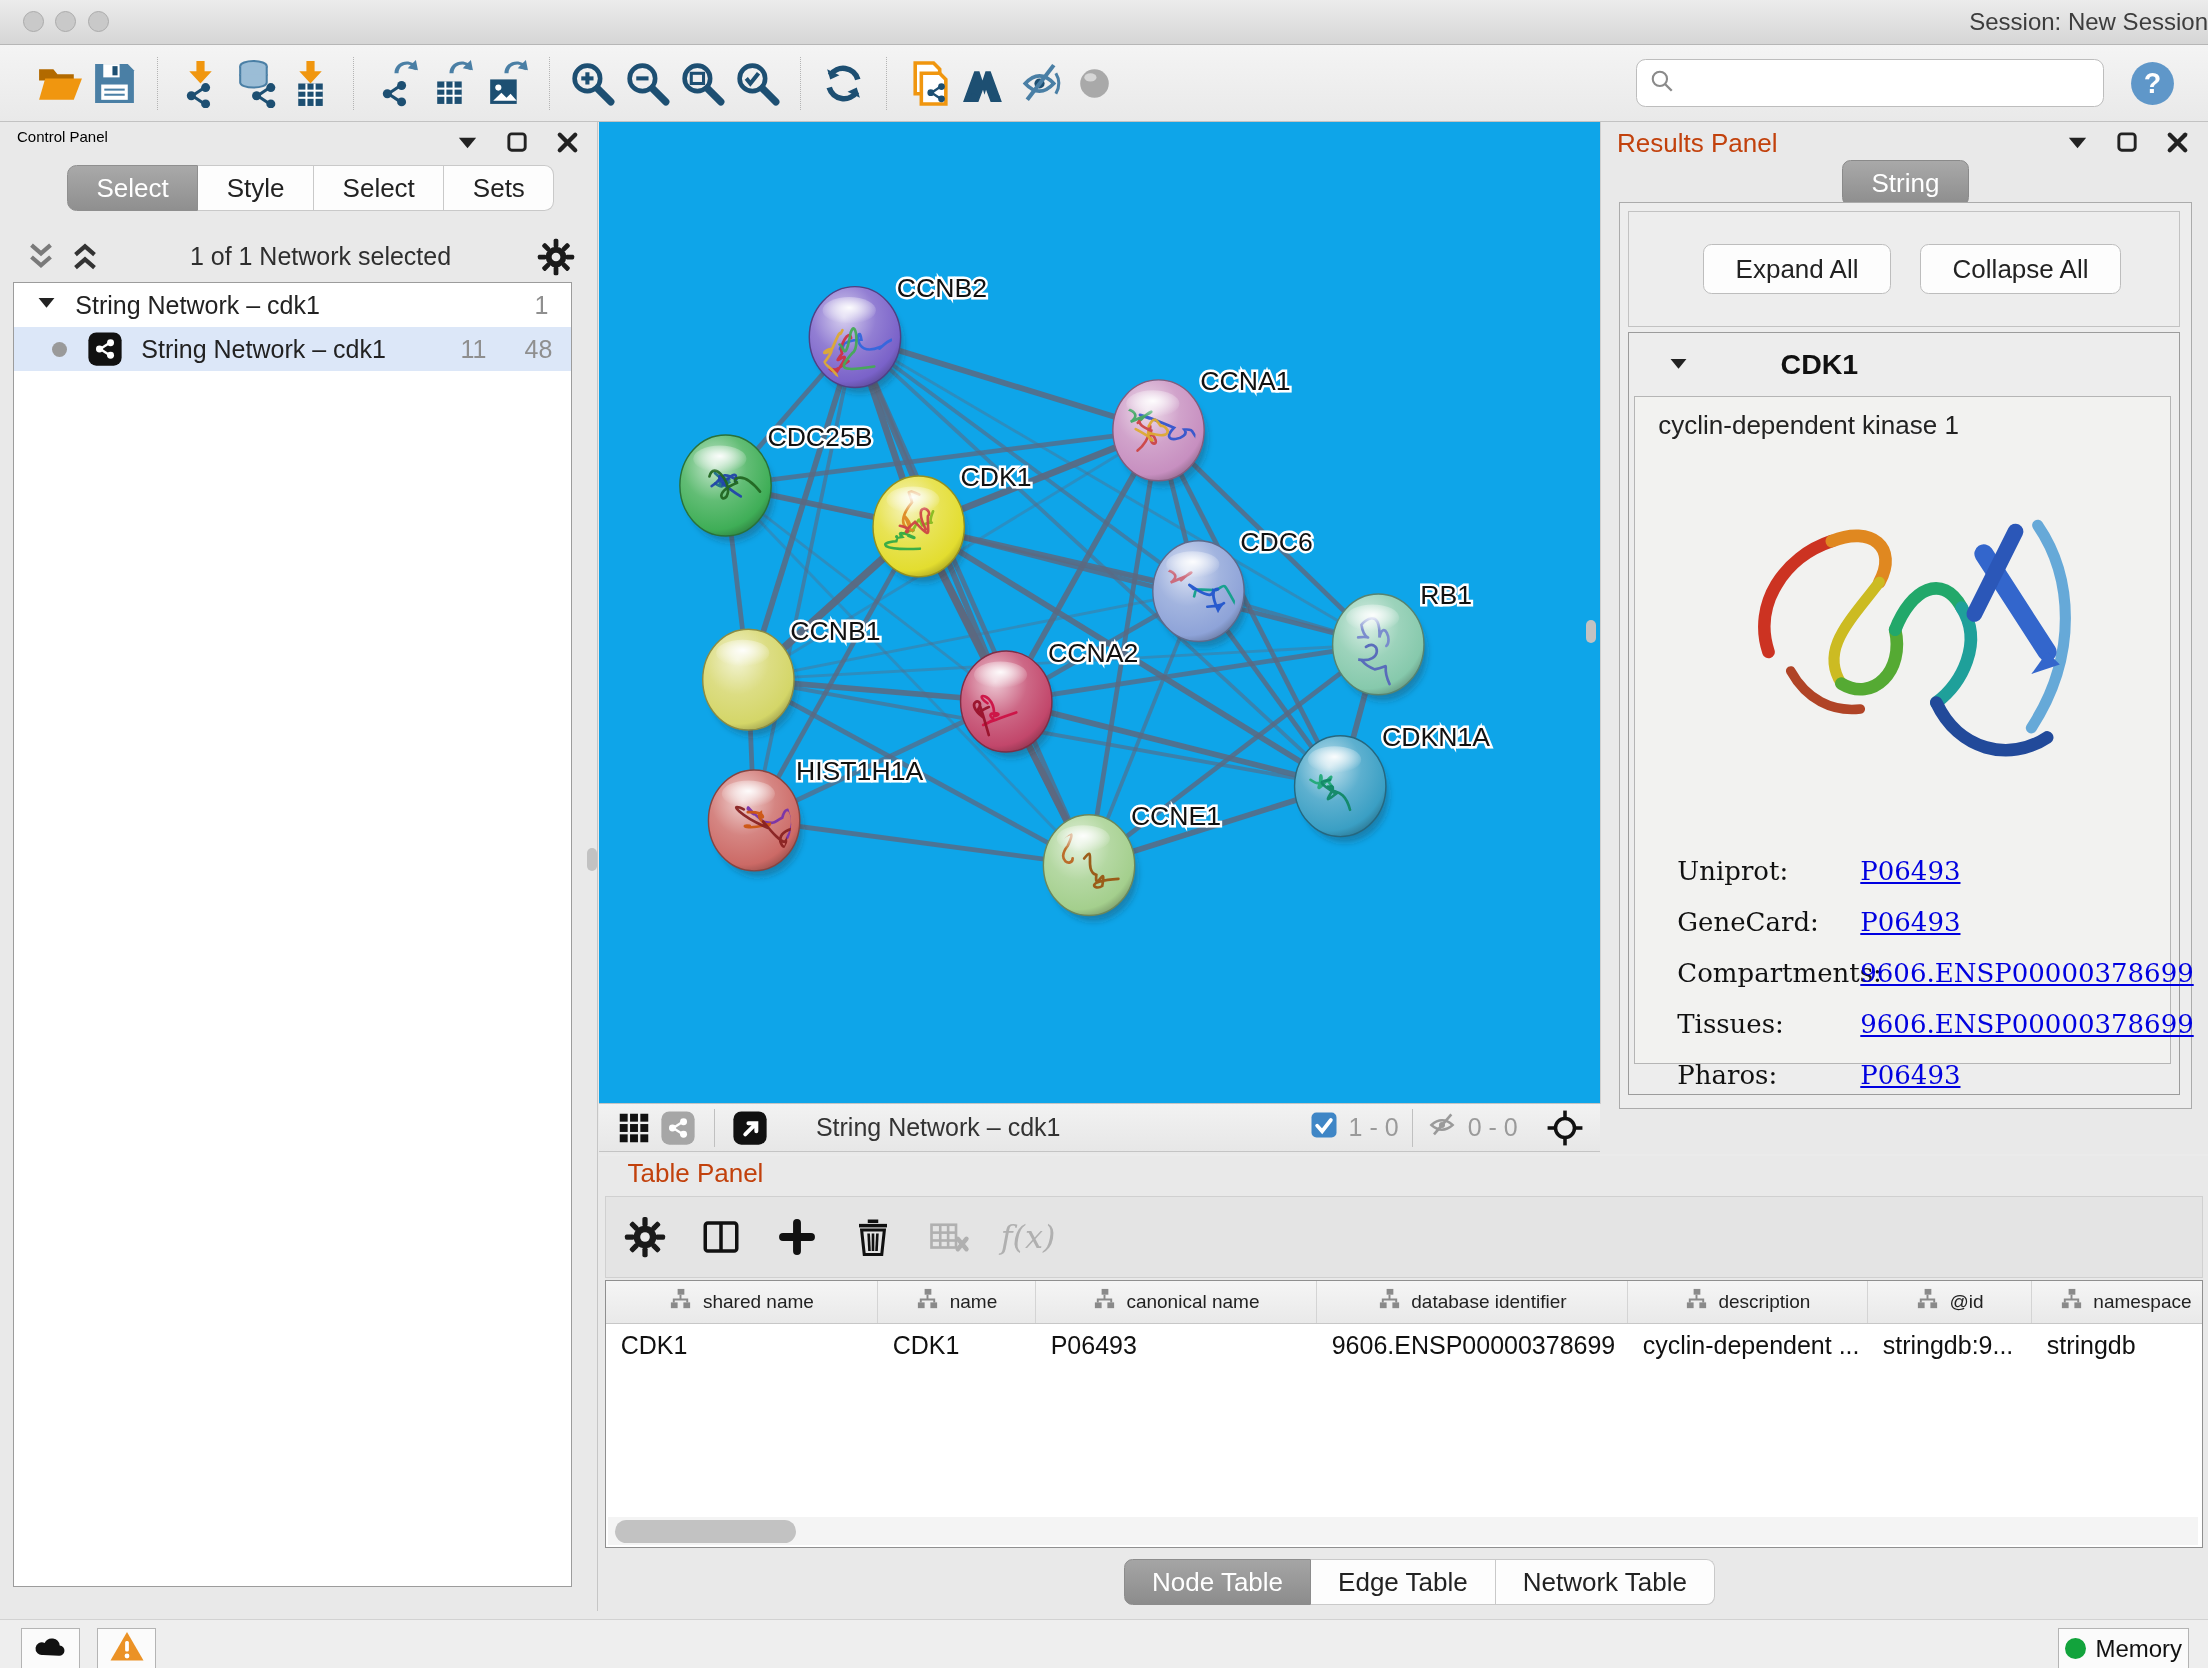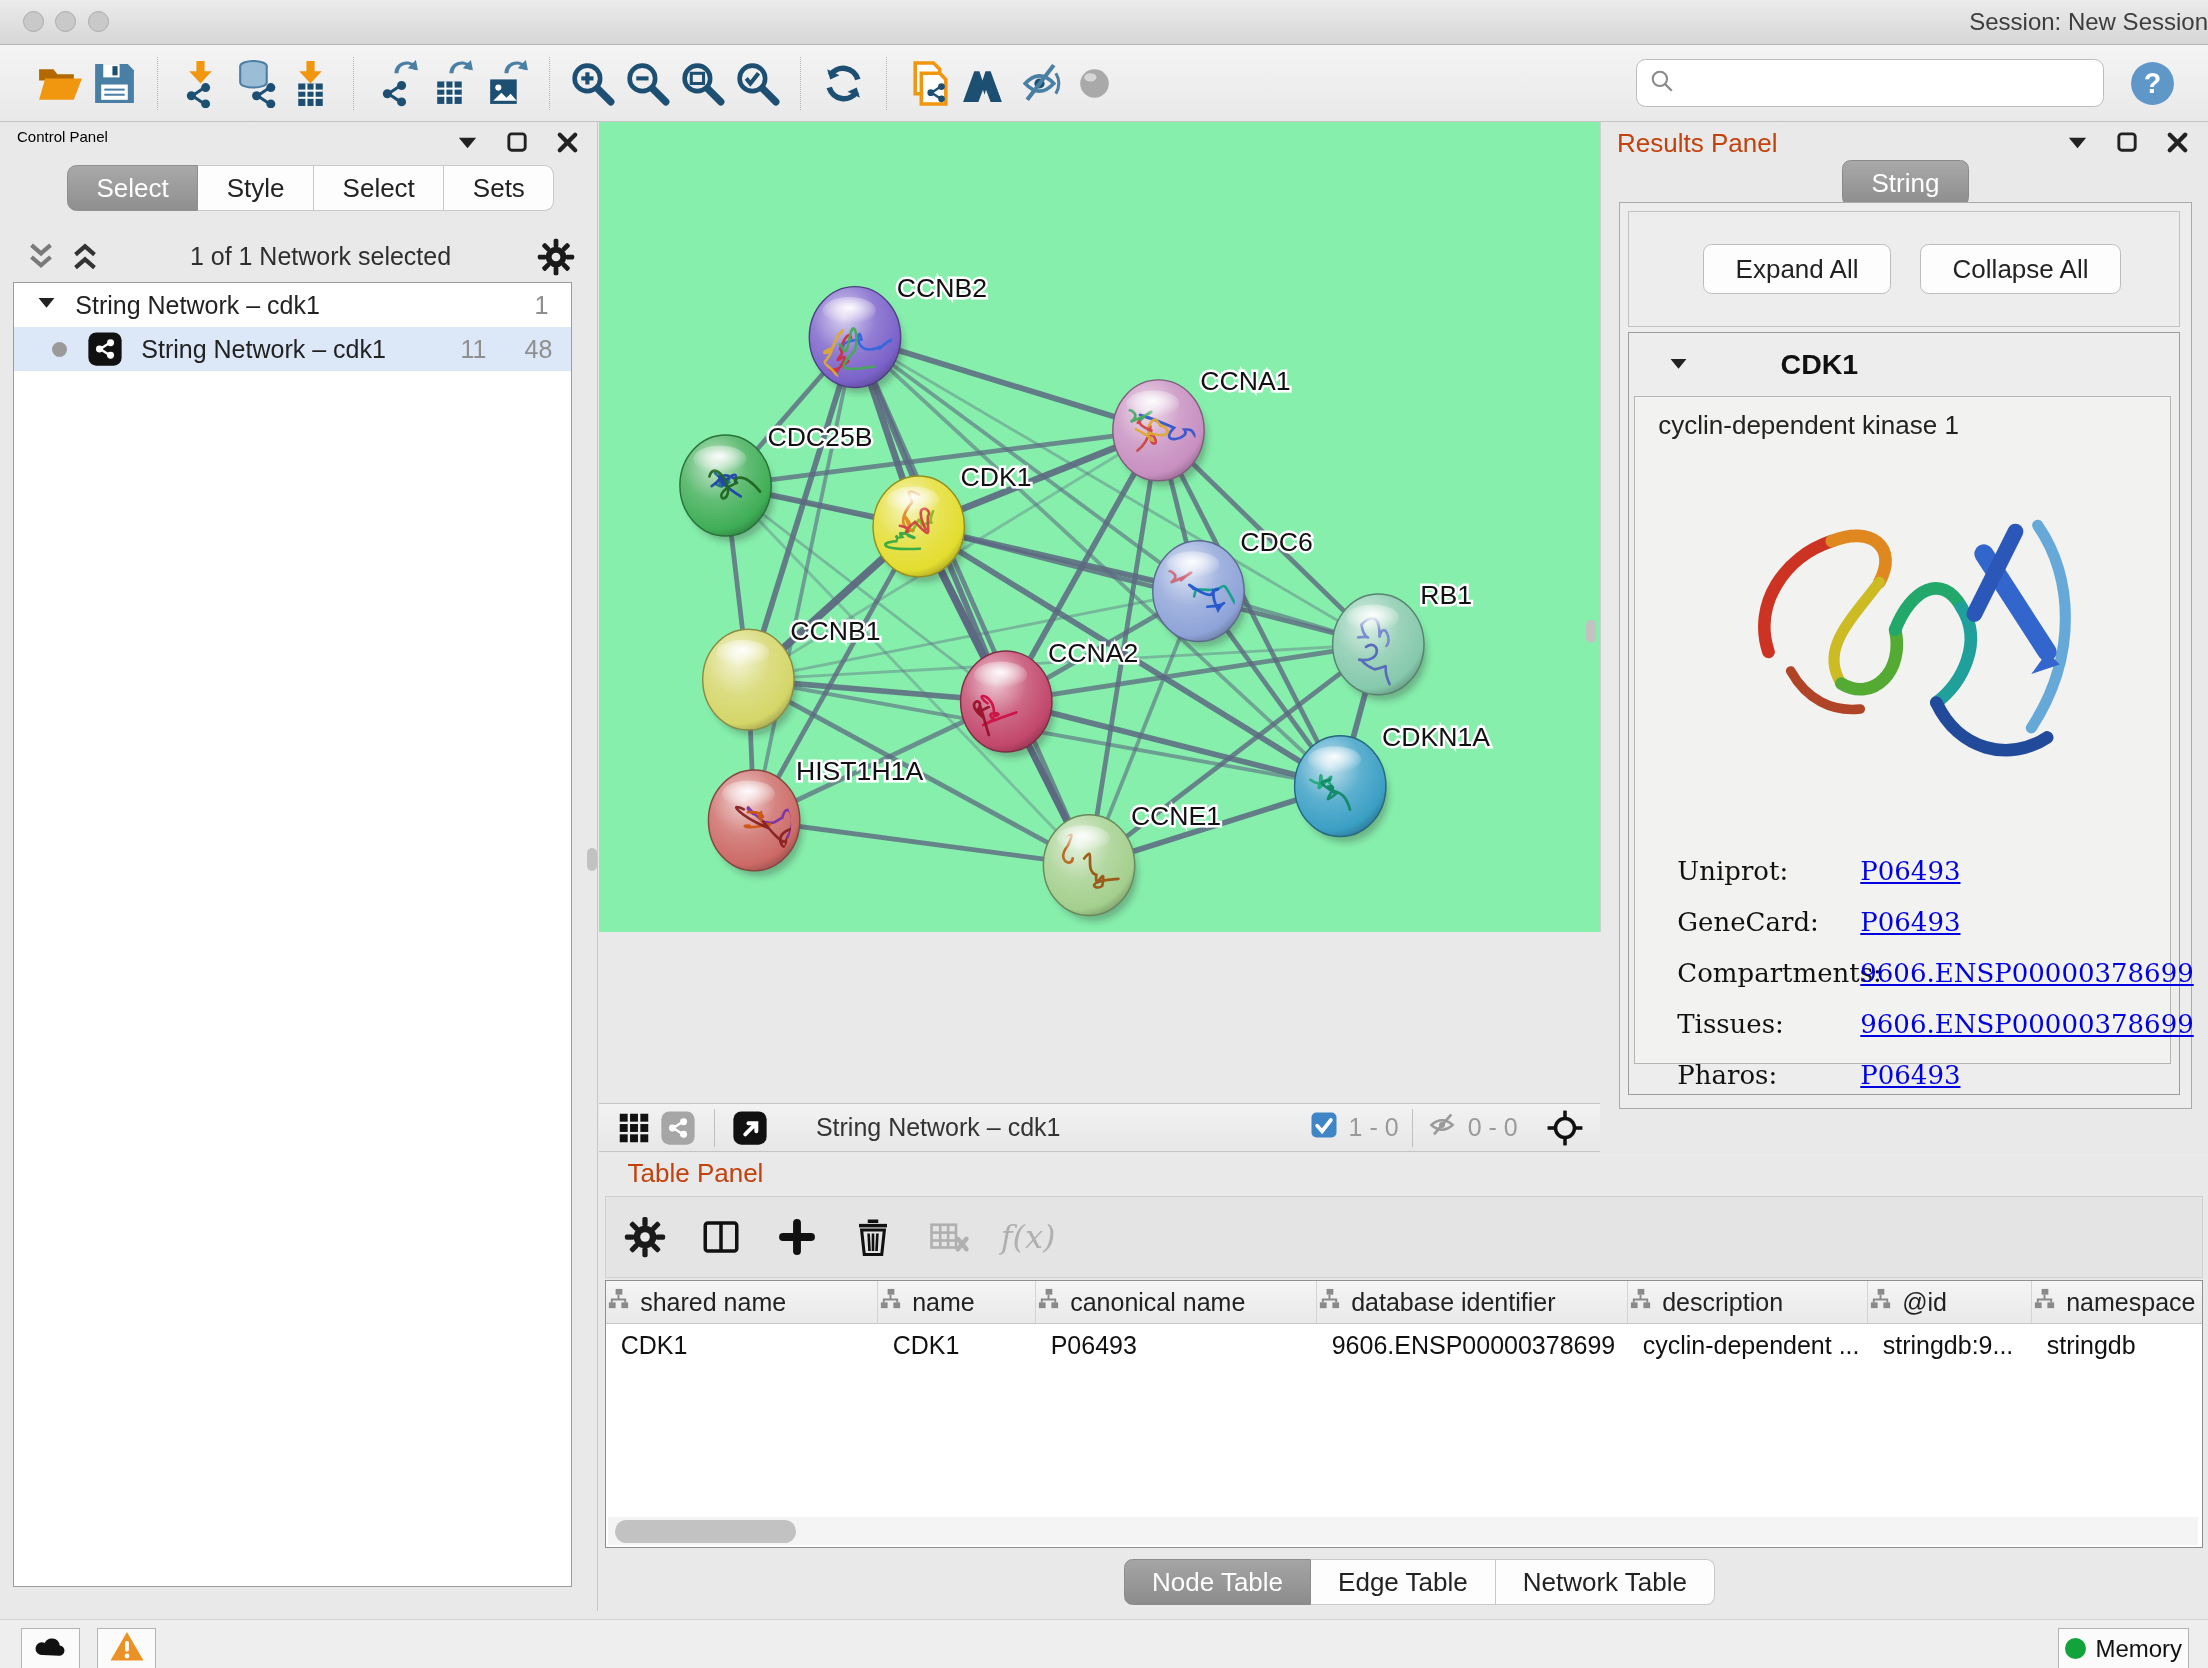--- a/index.html
+++ b/index.html
@@ -34,21 +34,21 @@
   .tab:first-child{border-left-width:1px;border-top-left-radius:9.5px;border-bottom-left-radius:9.5px;}
   .tab:last-child{border-top-right-radius:9.5px;border-bottom-right-radius:9.5px;}
   .tab.active{background:linear-gradient(#a9a9a9,#8f8f8f);color:#fff;border-color:#8f8f8f;}
   #cp-subbar{left:0;top:110px;width:597px;height:49px;display:flex;align-items:center;padding:0 19px;box-sizing:border-box;}
   #cp-status{flex:1;text-align:center;font-size:25px;color:#2e2e2e;}
   #cp-tree{left:13.3px;top:160px;width:557px;height:1303px;background:#fff;border:1.9px solid #9c9c9c;}
   .tree-row{height:44px;display:flex;align-items:center;font-size:25px;color:#222;}
   .tree-row.selected{background:#dce7f8;}
   .tree-count{color:#8f8f8f;}
   
-  #canvas{left:599px;top:122px;width:1001px;height:810px;background:#86efac;border-right:1.9px solid #cfcfcf;}
+  #canvas{left:599px;top:122px;width:1001px;height:982px;background:#0ea5e9;border-right:1.9px solid #cfcfcf;}
   #net-toolbar{left:599px;top:1103px;width:1001px;height:49px;background:linear-gradient(#f2f2f2,#e7e7e7);
     border-top:1px solid #c4c4c4;border-bottom:1px solid #c4c4c4;display:flex;align-items:center;padding:0 13.3px;box-sizing:border-box;}
   .nbtn{width:44px;height:44px;display:flex;align-items:center;justify-content:center;flex:0 0 auto;}
   .nbtn svg{width:38px;height:38px;}
   .nsep{width:0;height:38px;border-left:1px solid #c0c0c0;margin:0 13.3px;flex:0 0 auto;}
   #net-title{font-size:25px;color:#333;margin-left:44px;flex:1;}
   .nstat{font-size:25px;color:#9a9a9a;display:flex;align-items:center;gap:9.5px;flex:0 0 auto;}
   #drag-strip{left:599px;top:1154px;width:1609px;height:18px;background:#ebebeb;}
   .handle-dot{background:#c2c2c2;border-radius:7.6px;}
   
@@ -71,21 +71,21 @@
   .cl-value{font-size:26px;color:#0000e0;text-decoration:underline;}
   
   #table-panel{left:599px;top:1156px;width:1928px;height:447px;background:#e9e9e9;}
   #tp-toolbar{left:5.7px;top:40px;width:1598px;height:82px;background:#e4e4e4;border:1px solid #d0d0d0;
     display:flex;align-items:center;padding:0 15px;box-sizing:border-box;gap:27px;}
   .tpbtn{width:49px;height:49px;display:flex;align-items:center;justify-content:center;}
   .tpbtn svg{width:42px;height:42px;}
   #fx-label{font-size:32px;color:#b0b0b0;font-family:"DejaVu Serif",serif;font-style:italic;}
   #tp-table{left:5.7px;top:124px;width:1598px;height:268px;background:#fff;border:1.9px solid #8f8f8f;box-sizing:border-box;}
   #tp-header{display:flex;height:42px;background:linear-gradient(#f5f5f5,#e9e9e9);border-bottom:1px solid #c7c7c7;}
-  .th{display:flex;align-items:center;gap:9.5px;font-size:25px;color:#222;
+  .th{display:flex;align-items:center;justify-content:center;gap:9.5px;font-size:19px;color:#222;
     border-right:1px solid #d4d4d4;box-sizing:border-box;overflow:hidden;white-space:nowrap;flex:0 0 auto;}
   .th svg{width:25px;height:25px;flex:0 0 auto;}
   #tp-row{display:flex;height:42px;background:#fff;}
   .td{font-size:25px;color:#111;padding-left:15px;display:flex;align-items:center;box-sizing:border-box;
     overflow:hidden;white-space:nowrap;flex:0 0 auto;}
   #tp-hscroll{position:absolute;left:1.9px;bottom:1.9px;width:1590px;height:28.5px;background:#f4f4f4;}
   #tp-tabs{left:525px;top:403px;display:flex;}
   .btab{height:44px;line-height:44px;padding:0 27px;font-size:26px;background:#fdfdfd;border:1px solid #c9c9c9;
     border-left-width:0;color:#222;}
   .btab:first-child{border-left-width:1px;border-radius:8.6px 0 0 8.6px;}

